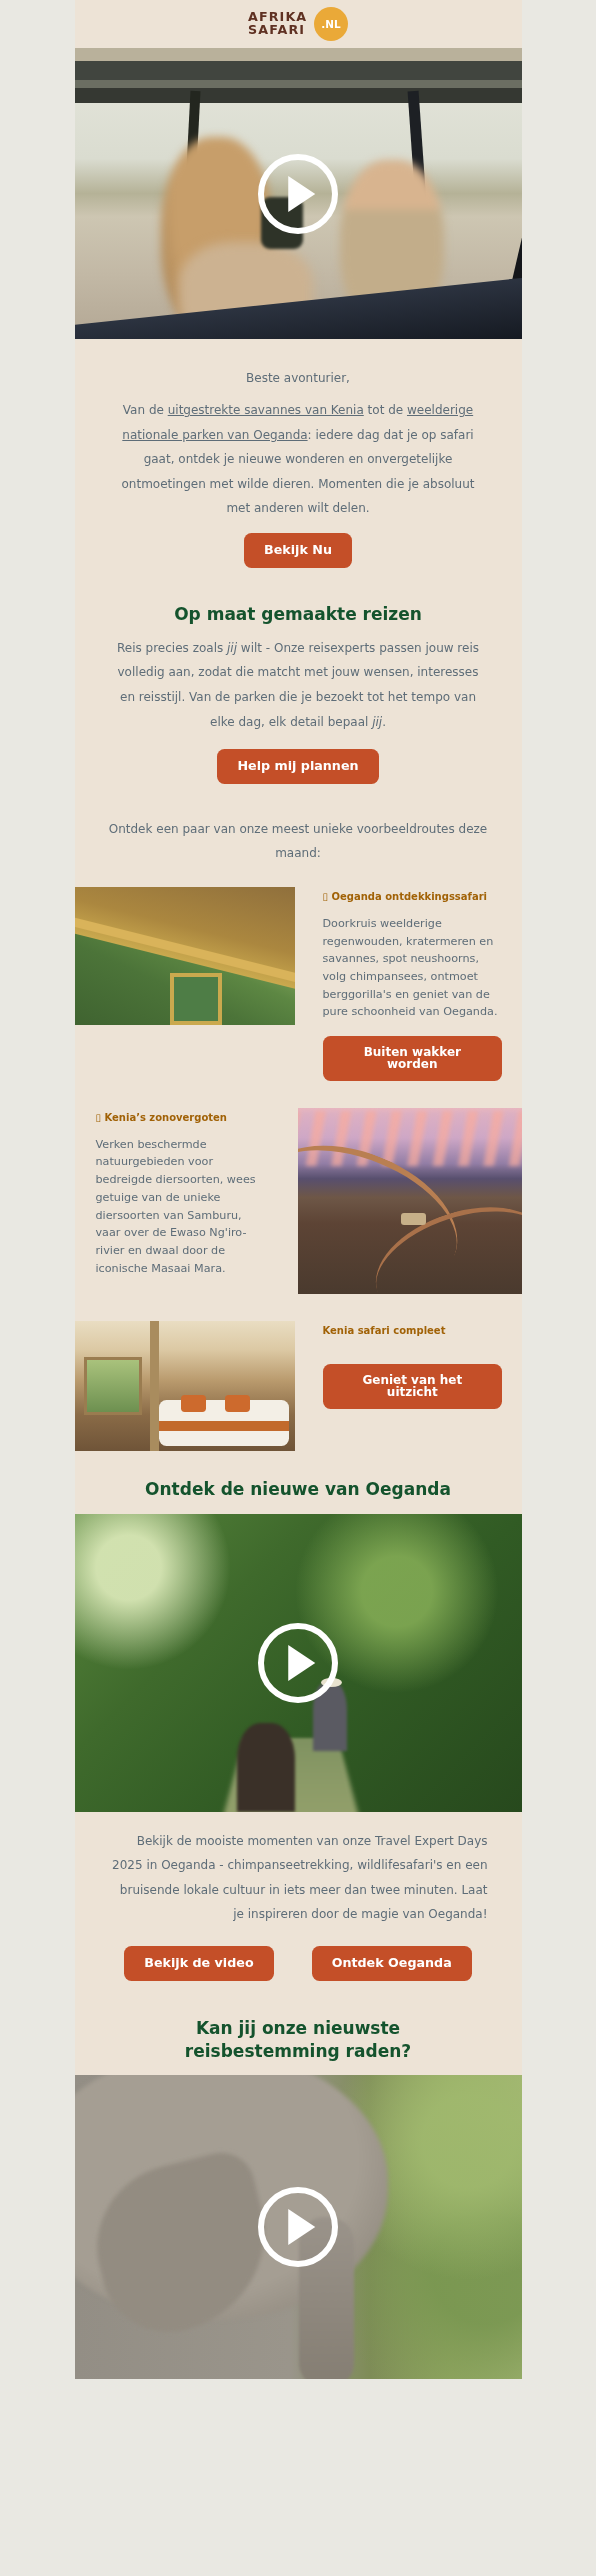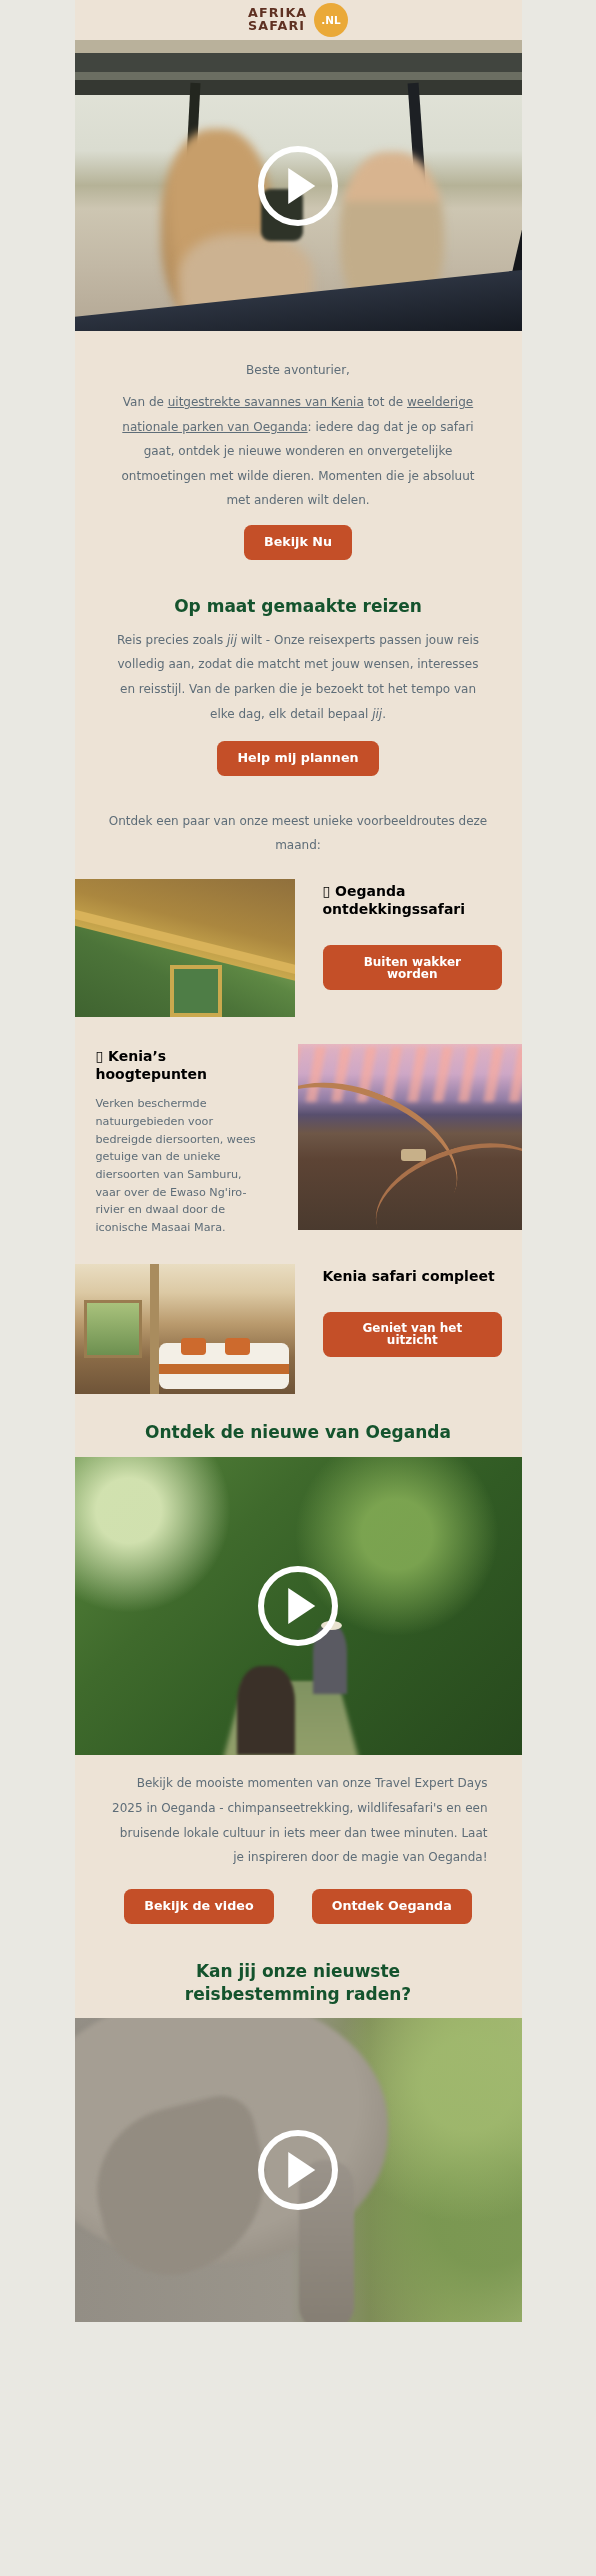--- a/index.html
+++ b/index.html
@@ -7,21 +7,21 @@
   body {
     background:#e9e8e2;
     font-family:"DejaVu Sans","Liberation Sans",sans-serif;
     color:#5e6d78;
     font-size:12px;
     line-height:2.05;
   }
   .email { width:447px; margin:0 auto; background:#ede3d6; overflow:hidden; }
 
   
-  .logo-bar { height:40px; display:flex; align-items:center; justify-content:center; gap:6.7px; }
+  .logo-bar { height:48px; display:flex; align-items:center; justify-content:center; gap:6.7px; }
   .logo-text { text-align:left; color:#5f3122; font-weight:bold; font-size:12.7px;
                line-height:1.02; letter-spacing:1.1px; }
   .logo-badge { width:34px; height:34px; border-radius:50%; background:#eaa938; color:#fff;
                 display:flex; align-items:center; justify-content:center;
                 font-weight:bold; font-size:10.4px; line-height:1; }
 
   
   .center { text-align:center; }
   .btn { display:inline-block; background:#c44f28; color:#fff; font-weight:bold;
          font-size:12.7px; line-height:1; padding:11.2px 20px; border-radius:7.5px;
@@ -138,21 +138,21 @@
     border-radius:48%; filter:blur(2.2px); }
   .el-ear { position:absolute; left:22.4px; top:89px; width:171px; height:164px;
     background:#938c81; border-radius:50% 20% 60% 40%; transform:rotate(-14deg); filter:blur(2.2px); }
   .el-trunk { position:absolute; left:224px; top:142px; width:55px; height:171px;
     background:linear-gradient(180deg,#9a938a,#847d72); border-radius:25px; filter:blur(1.5px); }
 
   
   .card { display:flex; align-items:flex-start; margin:13.4px 0 27px; }
   .card-text { flex:1; padding:0 19.4px 0 28px; font-size:11.2px; line-height:1.58; text-align:left; }
   .card.reverse .card-text { padding:0 28px 0 21px; }
-  .card-title { font-size:14px; font-weight:bold; color:#000000; line-height:1.3;
+  .card-title { font-size:10px; font-weight:bold; color:#a16207; line-height:1.3;
                 margin:3px 0 12px; }
   .card .btn { font-size:12px; padding:10.4px 16.4px; margin-top:15px; }
 
   
   .magic-title { margin:19.4px 34px 13.4px; }
   .magic-body { padding:16.4px 34px 3px; text-align:right; }
   .btn-row { display:flex; justify-content:center; gap:38px; padding:16.4px 0 31px; }
 
   .guess-title { margin:4.5px 45px 12px; }
 </style>
@@ -198,27 +198,28 @@
 
   <div class="card">
     <div class="card-photo photo c1">
       <div class="c1-cloud"></div>
       <div class="c1-roof"></div>
       <div class="c1-beam"></div>
       <div class="c1-door"></div>
     </div>
     <div class="card-text">
       <div class="card-title"><span>▯ </span><span>Oeganda ontdekkingssafari</span></div>
+      <p>Doorkruis weelderige regenwouden, kratermeren en savannes, spot neushoorns, volg chimpansees, ontmoet berggorilla's en geniet van de pure schoonheid van Oeganda.</p>
       <div class="center"><button class="btn">Buiten wakker worden</button></div>
     </div>
   </div>
 
   <div class="card reverse">
     <div class="card-text">
-      <div class="card-title"><span>▯ </span><span>Kenia’s hoogtepunten</span></div>
+      <div class="card-title"><span>▯ </span><span>Kenia’s zonovergoten</span></div>
       <p>Verken beschermde natuurgebieden voor bedreigde diersoorten, wees getuige van de unieke diersoorten van Samburu, vaar over de Ewaso Ng'iro-rivier en dwaal door de iconische Masaai Mara.</p>
     </div>
     <div class="card-photo photo c2">
       <div class="c2-clouds"></div>
       <div class="c2-road1"></div>
       <div class="c2-road2"></div>
       <div class="c2-lodge"></div>
     </div>
   </div>
 

